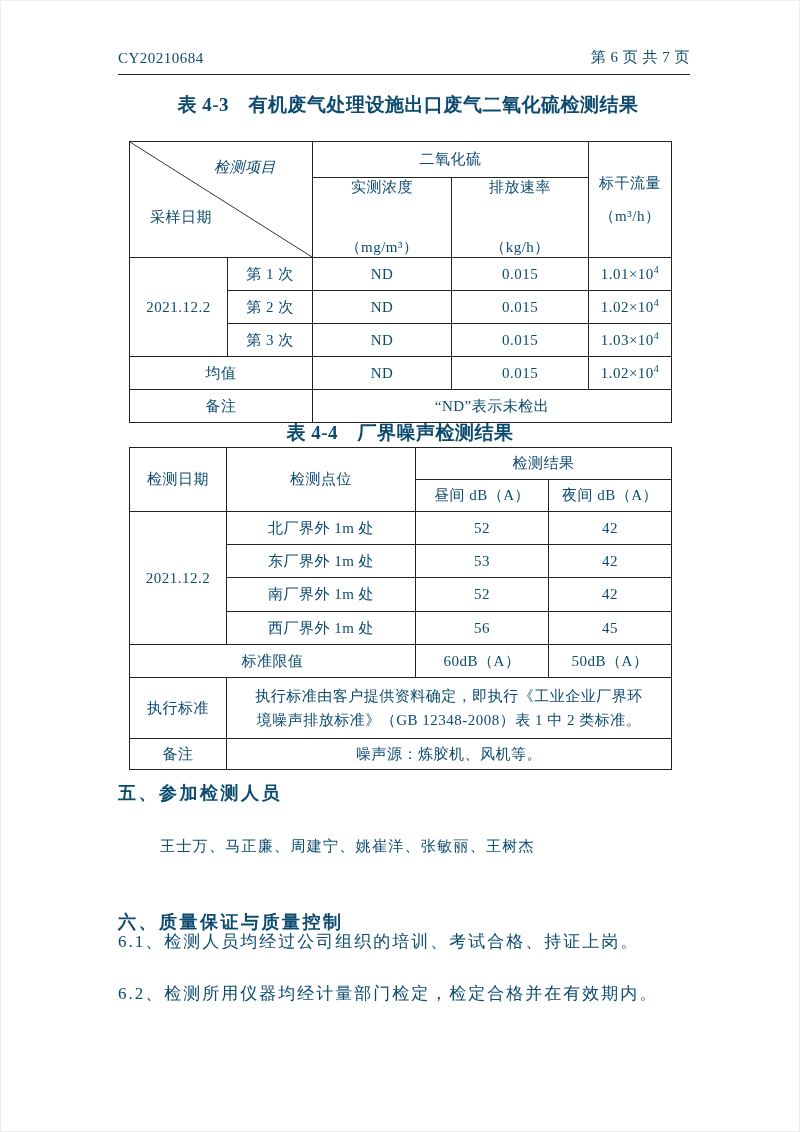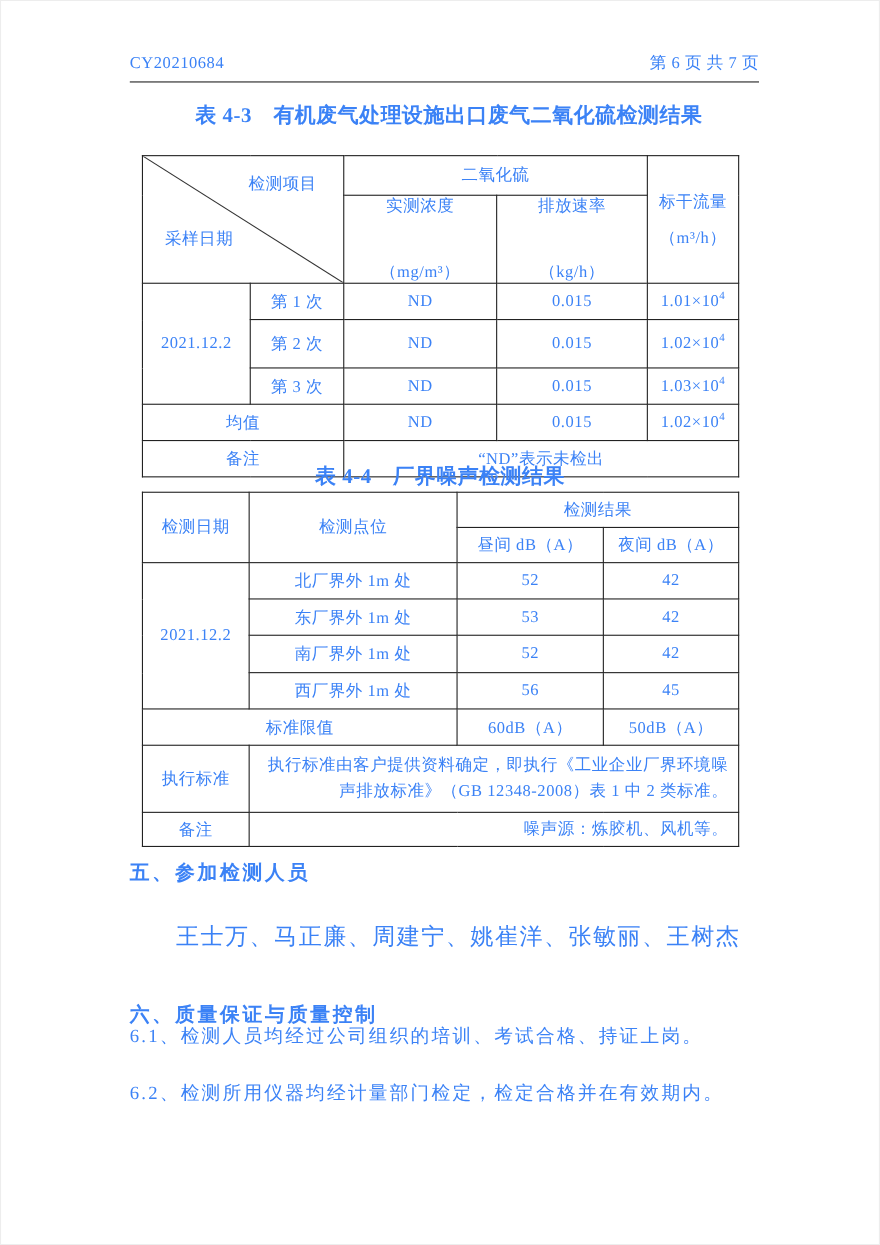--- a/index.html
+++ b/index.html
@@ -2,21 +2,21 @@
 <html><head>
 <meta charset="utf-8">
 <style>
   * { margin:0; padding:0; box-sizing:border-box; }
   html,body { background:#fff; }
   .page {
     position:relative;
     width:800px; height:1132px;
     background:#fff;
     font-family:"Liberation Serif","DejaVu Serif",serif;
-    color:#3b82f6;
+    color:#0c4a6e;
     box-shadow: inset 0 0 0 1px #ededed;
     overflow:hidden;
   }
 
   
   .pg-header {
     position:absolute; left:118px; top:48px; width:572px;
     display:flex; justify-content:space-between; align-items:flex-end;
     font-size:15px; letter-spacing:0.5px;
     padding-bottom:7px; border-bottom:1.6px solid #222;
@@ -37,35 +37,35 @@
   td {
     border:1px solid #222;
     text-align:center; vertical-align:middle;
     font-size:15px; letter-spacing:0.5px;
     overflow:hidden;
   }
 
   
   .corner { position:relative; }
   .corner svg { position:absolute; inset:0; width:100%; height:100%; display:block; }
-  .corner .c-top { position:absolute; top:16px; right:24px; font-size:15px; }
+  .corner .c-top { position:absolute; top:16px; right:36px; font-size:15px;font-style:italic; }
   .corner .c-bottom { position:absolute; bottom:30px; left:20px; font-size:15px; }
 
   .stack { display:flex; flex-direction:column; justify-content:space-evenly; height:100%;gap:41px; }
   .stack-gap { display:flex; flex-direction:column; justify-content:center; gap:14px; height:100%; }
 
   sup { font-size:10px; vertical-align:super; line-height:0; }
 
-  .cell-left { text-align:right; padding:3px 9px; line-height:1.6; }
+  .cell-left { text-align:center; padding:3px 21px; line-height:1.6; }
 
   
   .sec-title { position:absolute; left:118px; font-weight:bold; font-size:18px; letter-spacing:2.5px; }
   .s5 { top:781px; }
   .s6 { top:881px;margin-top:29px; }
-  .names { position:absolute; left:160px; top:837px; font-size:21px; letter-spacing:1.3px; }
+  .names { position:absolute; left:160px; top:837px; font-size:15px; letter-spacing:1.3px; }
   .para { position:absolute; left:118px; font-size:17px; letter-spacing:2px; }
   .p61 { top:930px; }
   .p62 { top:982px;font-family:Liberation Serif, serif; }
 
   
   .pg-footer { position:absolute; right:112px; top:1039px; font-size:13.5px; letter-spacing:0.5px; }
 </style>
 </head>
 <body>
 
@@ -117,21 +117,21 @@
         </div>
       </td>
     </tr>
     <tr style="height:33px">
       <td rowspan="3">2021.12.2</td>
       <td>第 1 次</td>
       <td>ND</td>
       <td>0.015</td>
       <td><span>1.01×10</span><sup>4</sup></td>
     </tr>
-    <tr style="height:44px">
+    <tr style="height:33px">
       <td>第 2 次</td>
       <td>ND</td>
       <td>0.015</td>
       <td><span>1.02×10</span><sup>4</sup></td>
     </tr>
     <tr style="height:33px">
       <td>第 3 次</td>
       <td>ND</td>
       <td>0.015</td>
       <td><span>1.03×10</span><sup>4</sup></td>

